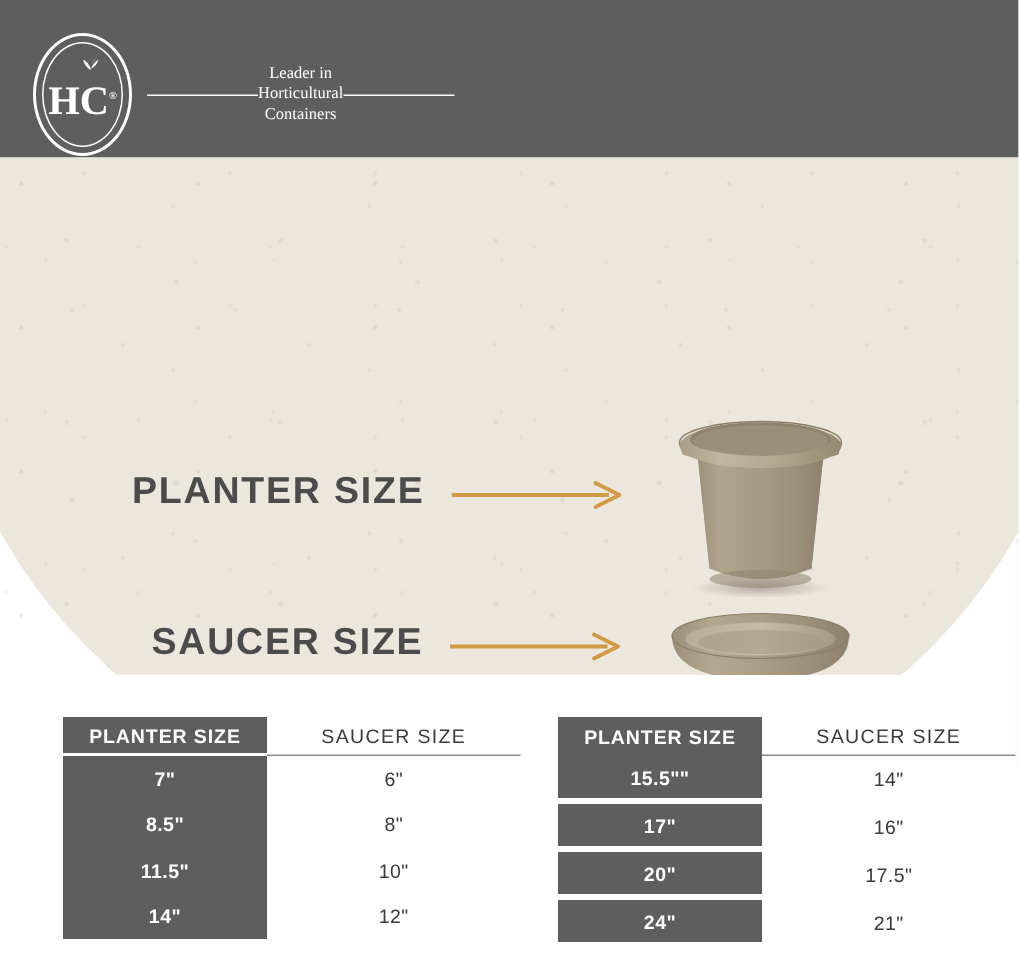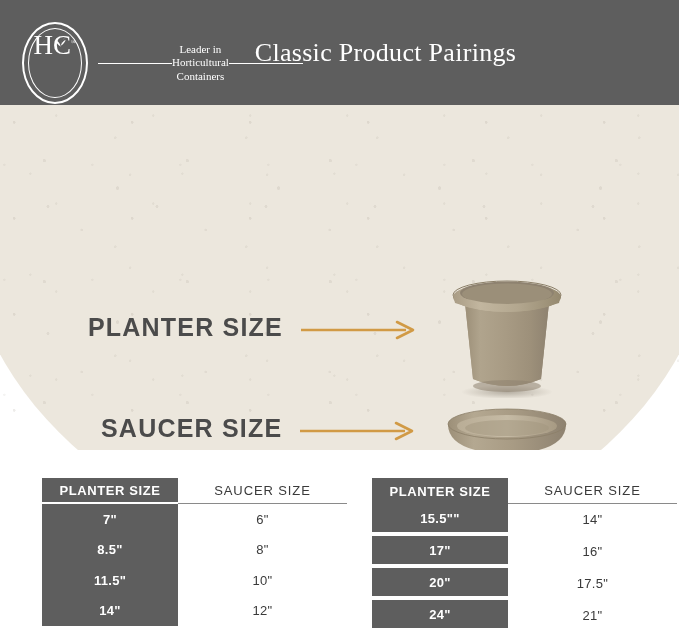--- a/index.html
+++ b/index.html
@@ -17,21 +17,21 @@
     background:#5e5e5e;
     overflow:hidden;
   }
   .logo-wrap{
     position:absolute;left:22px;top:22px;
     display:flex;align-items:center;gap:10px;
   }
   .logo-oval{
     position:relative;width:62px;height:78px;
     border:2px solid #ffffff;border-radius:50%;
-    display:flex;align-items:flex-start;justify-content:center;
+    display:flex;align-items:center;justify-content:center;font-weight:bold;
   }
   .logo-oval-inner{
     position:absolute;left:4px;top:4px;right:4px;bottom:4px;
     border:1px solid #ffffff;border-radius:50%;
   }
   .logo-hc{
     position:relative;
     font-family:"Liberation Serif", serif;
     font-size:27px;color:#ffffff;letter-spacing:0px;
     line-height:1;margin-top:8px;
@@ -168,21 +168,20 @@
       <div class="rule"></div>
       <div class="lines">
         <div>Leader in</div>
         <div>Horticultural</div>
         <div>Containers</div>
       </div>
       <div class="rule"></div>
     </div>
   </div>
 
-  <div class="header-title">Classic Product Pairings</div>
 </div>
 
 <div class="panel">
   <div class="panel-bg"></div>
   <div class="panel-tex"></div>
 
   <div class="row-label" style="left:88px;top:208px;">
     <span class="size-label">PLANTER SIZE</span>
     <svg class="arrow-svg" width="118" height="20" viewBox="0 0 118 20" style="margin-left:18px;margin-top:4px;">
       <line x1="0" y1="10" x2="105" y2="10" stroke="#d19a45" stroke-width="2.6"></line>

